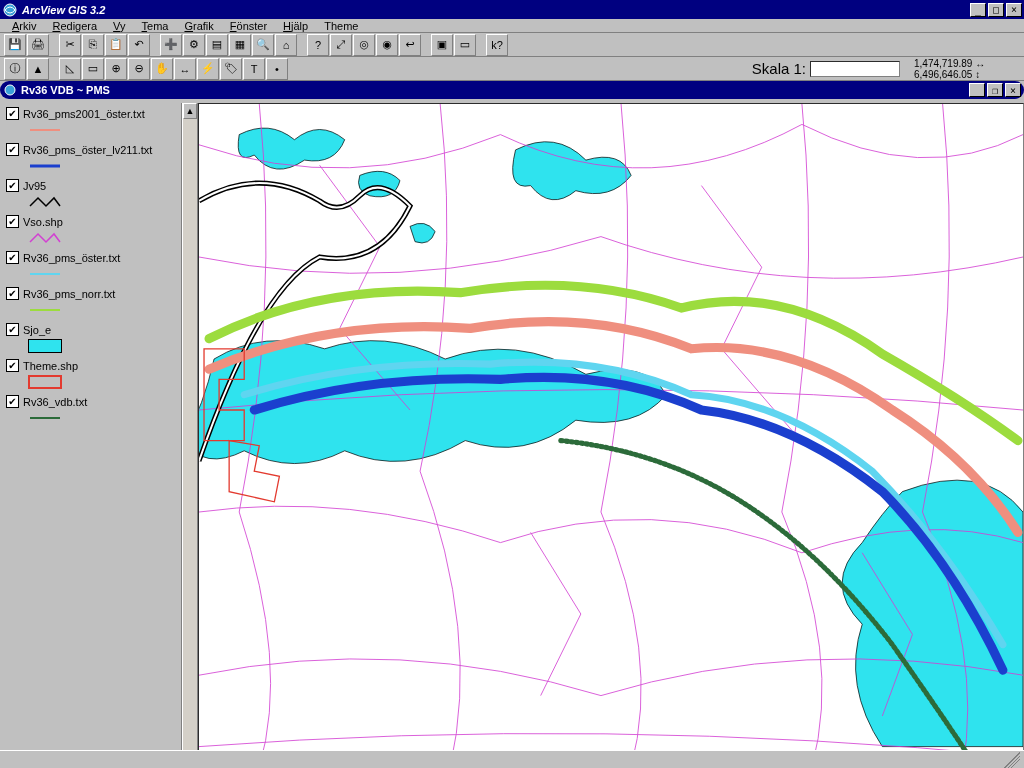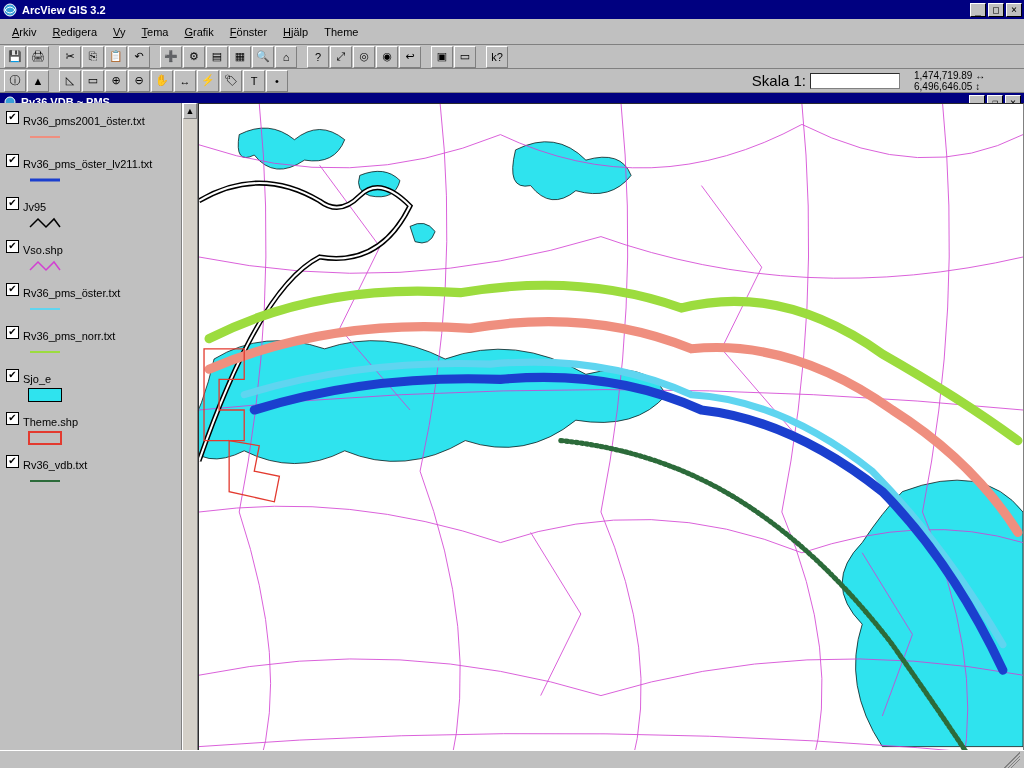--- a/index.html
+++ b/index.html
@@ -15,35 +15,35 @@
   
   .titlebar {
     height: 19px;
     background: linear-gradient(to right, #000080 0%, #000080 100%);
     color: #fff;
     display: flex; align-items: center;
     padding: 0 2px;
   }
   .titlebar .icon { width: 16px; height: 16px; margin-right: 4px;
     display:flex;align-items:center;justify-content:center;}
-  .titlebar .title { font-weight: bold; font-size: 11px; flex:1; }
+  .titlebar .title { font-weight: bold; font-size: 11px; flex:1;font-style:italic; }
   .winbtns { display:flex; gap:2px; }
   .winbtn {
     width: 16px; height: 14px;
     background:#c0c0c0;
     border:1px solid #000;
     border-top-color:#fff; border-left-color:#fff;
     font-family: monospace; font-size:10px; line-height:11px;
     text-align:center; color:#000;
     display:flex;align-items:center;justify-content:center;
   }
 
   
   .menubar {
-    height: 26px;
+    height: 14px;
     background:#c0c0c0;
     display:flex; align-items:center;
     padding-left:4px;
     border-bottom:1px solid #808080;
   }
   .menuitem { padding:2px 8px; font-size:11px; }
   .menuitem u { text-decoration: underline; }
 
   
   .toolbar {
@@ -75,20 +75,21 @@
     line-height:11px; padding:0 4px; min-width:110px;
   }
 
   
   .childbar {
     height: 18px;
     background:#000080;
     color:#fff;
     display:flex; align-items:center;
     padding:0 3px;
+    border-radius:9px;
   }
   .childbar .icon { width:14px;height:14px;margin-right:4px;
     display:flex;align-items:center;justify-content:center;}
   .childbar .title { font-weight:bold; font-size:11px; flex:1;}
 
   
   .workarea {
     position:absolute; left:0; top:103px; right:0; bottom:0;
     display:flex;
     background:#c0c0c0;
@@ -103,21 +104,21 @@
     padding:4px 2px;
   }
   .layer { margin-bottom:6px; padding-left:4px;}
   .layer-hdr { display:flex; align-items:center; gap:4px;}
   .chk {
     width:13px;height:13px;
     border:1px solid #000; background:#fff;
     display:flex;align-items:center;justify-content:center;
     font-size:10px; line-height:10px;
   }
-  .layer-name { font-size:11px;margin-top:8px; }
+  .layer-name { font-size:11px; }
   .swatch {
     margin:3px 0 0 22px;
     width:34px; height:14px;
     display:flex;align-items:center;justify-content:center;
   }
 
   
   .vscroll {
     width:16px; background:#c0c0c0;
     border-left:1px solid #fff; border-right:1px solid #808080;

